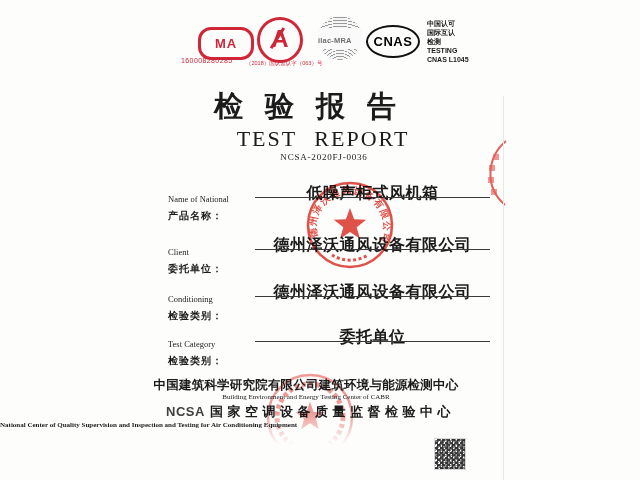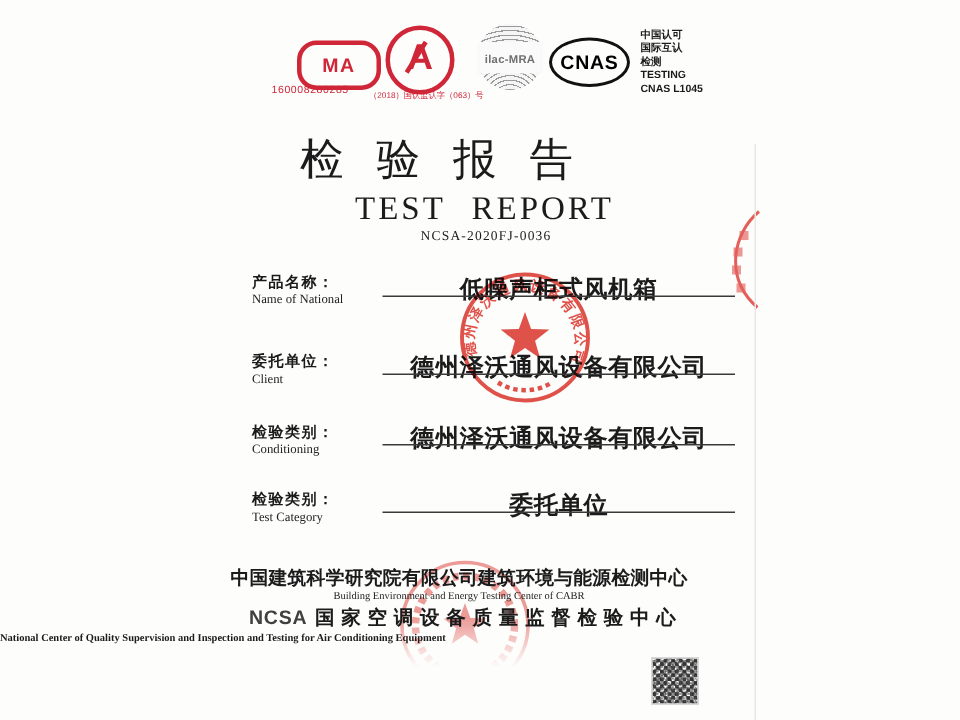--- a/index.html
+++ b/index.html
@@ -15,35 +15,35 @@
   .cma-text{color:#cf2638;font-weight:700;font-size:13px;letter-spacing:1px;}
   .cma-num{left:181px;top:57px;width:56px;color:#cf2638;font-size:7px;letter-spacing:.4px;}
   .cal-circle{left:257px;top:17px;width:40px;height:40px;border:3px solid #cf2638;border-radius:50%;
     display:flex;align-items:center;justify-content:center;}
   .cal-a{color:#cf2638;font-weight:700;font-size:24px;line-height:1;transform:translatey(-1px);}
   .cal-slash{left:276px;top:26px;width:2.5px;height:24px;background:#cf2638;transform:rotate(32deg);}
   .cal-num{left:246px;top:60px;width:70px;color:#cf2638;font-size:5.5px;white-space:nowrap;}
   .ilac-circle{left:318px;top:16px;width:44px;height:44px;border-radius:50%;
     background:repeating-radial-gradient(circle at 50% 120%, #9a9a9a 0 .8px, #f5f5f5 .8px 3px);
     display:flex;align-items:center;justify-content:center;}
-  .ilac-band{background:#fafafa;width:44px;text-align:center;padding:1.5px 0;}
+  .ilac-band{background:#fafafa;width:44px;text-align:left;padding:1.5px 0;}
   .ilac-text{color:#6f6f6f;font-weight:700;font-size:7.5px;letter-spacing:.2px;}
   .cnas-ellipse{left:366px;top:25px;width:50px;height:29px;border:2.5px solid #111;border-radius:50%;
     display:flex;align-items:center;justify-content:center;}
   .cnas-text{font-weight:700;font-size:13px;color:#000000;letter-spacing:.5px;}
   .cnas-info{left:427px;top:19px;width:60px;line-height:9px;}
   .cnas-info div{font-size:7px;font-weight:700;color:#1b1b1b;}
   
-  .title-cn{left:200px;top:87px;font-size:29px;font-weight:400;letter-spacing:22px;white-space:nowrap;}
+  .title-cn{left:214px;top:87px;font-size:29px;font-weight:700;letter-spacing:22px;white-space:nowrap;}
   .title-en{left:0;top:126px;width:646px;text-align:center;
     font-family:"Liberation Serif","DejaVu Serif",serif;font-size:22px;letter-spacing:2px;word-spacing:10px;}
   .report-no{left:0;top:152px;width:648px;text-align:center;
     font-family:"Liberation Serif","DejaVu Serif",serif;font-size:9px;letter-spacing:.8px;}
   
-  .f-label{left:168px;font-size:10px;font-weight:700;letter-spacing:1px;white-space:nowrap;}
+  .f-label{left:168px;font-size:10px;font-weight:700;letter-spacing:1px;white-space:nowrap;margin-top:28px;}
   .f-label-en{left:168px;font-family:"Liberation Serif","DejaVu Serif",serif;font-size:8.5px;color:#222;white-space:nowrap;}
   .f-value{left:255px;width:235px;text-align:center;font-size:16px;font-weight:700;letter-spacing:.5px;white-space:nowrap;}
   .f-line{left:255px;width:235px;height:1px;background:#3a3a3a;}
   
   .stamp-main{left:304px;top:179px;width:92px;height:92px;opacity:.88;mix-blend-mode:multiply;}
   .stamp-footer{left:264px;top:371px;width:92px;height:92px;opacity:.5;mix-blend-mode:multiply;
     -webkit-mask-image:linear-gradient(#000 45%,transparent 80%);mask-image:linear-gradient(#000 45%,transparent 80%);}
   .stamp-edge{left:478px;top:138px;width:30px;height:70px;opacity:.8;}
   .page-edge-line{left:503px;top:96px;width:1px;height:384px;background:#eae7e2;}
   

